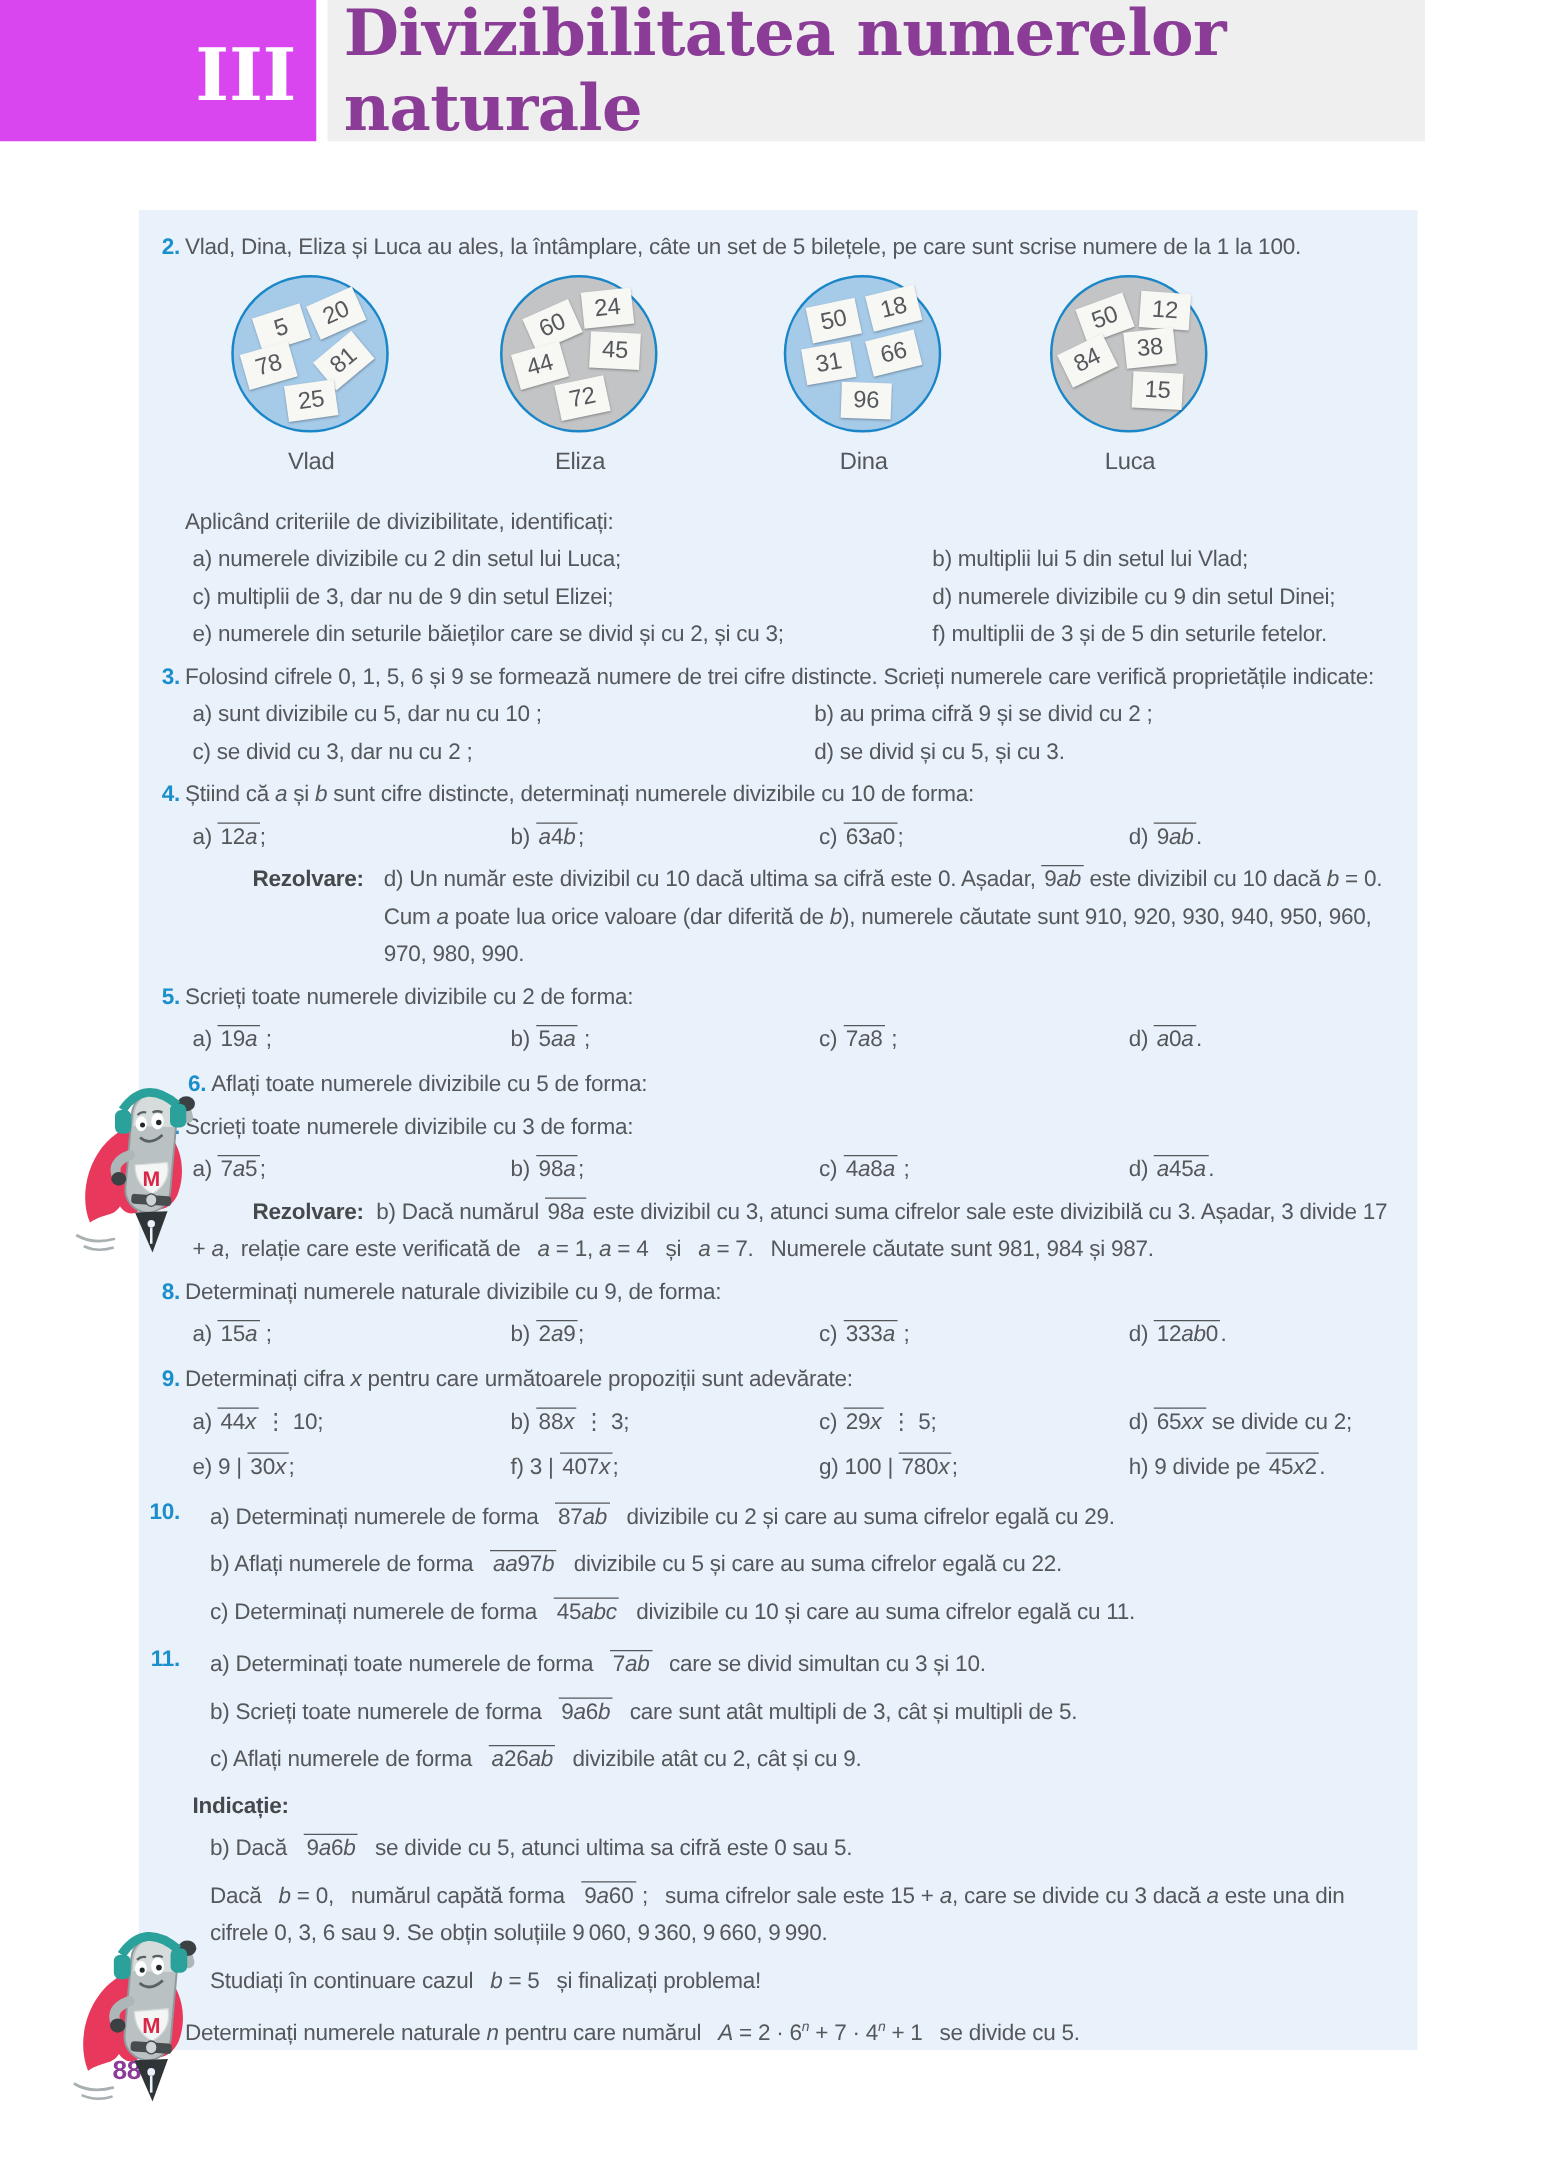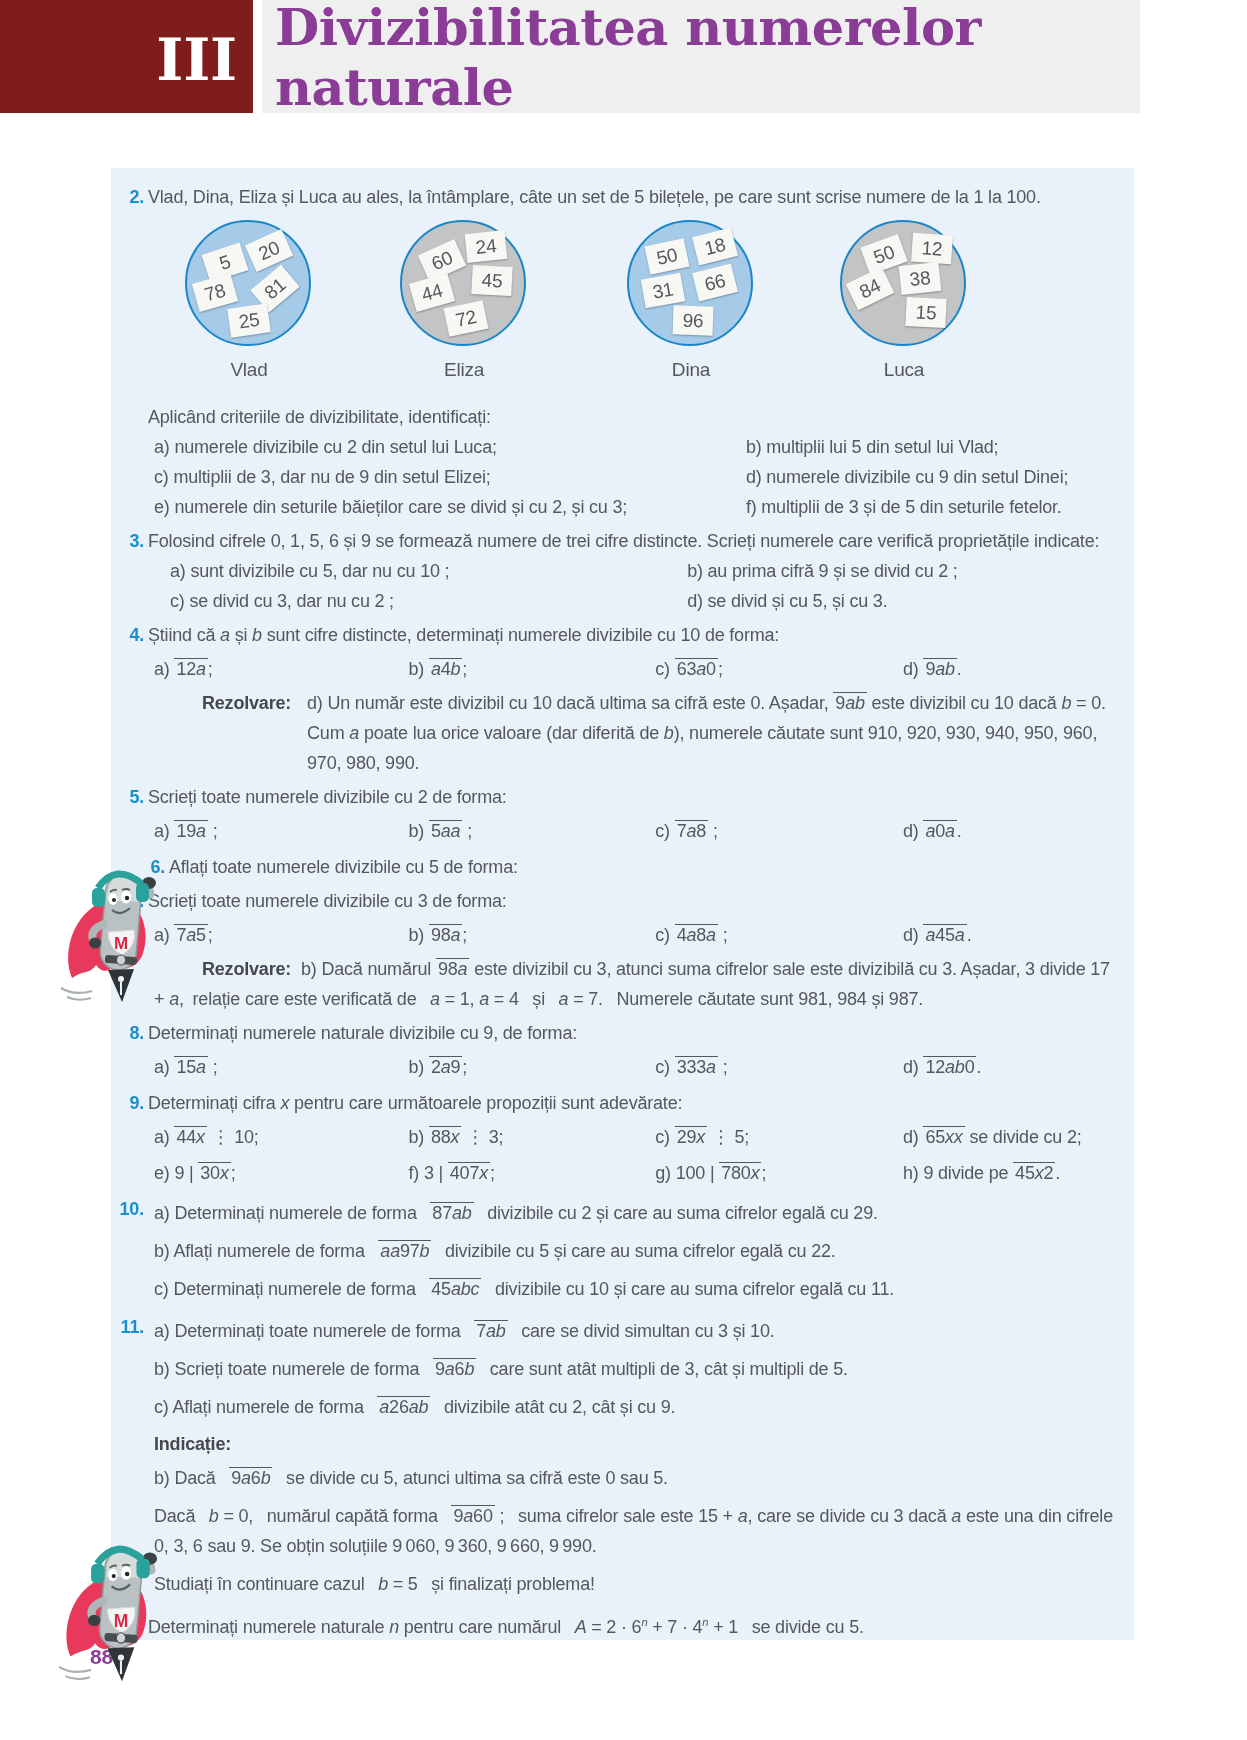--- a/index.html
+++ b/index.html
@@ -20,22 +20,22 @@
            background:#e9f1fa; box-sizing:border-box; padding:14px 0 0 0; }
   .problem { position:relative; padding-left:37px; margin:0 16px 4px 0; line-height:30px; }
   .problem.shift { padding-left:58px; }
   .pnum { position:absolute; left:-9px; top:0; width:42px; text-align:right;
           color:#1b8fcb; font-weight:700; }
   .problem.shift .pnum { left:12px; }
   .stmt { }
   .row { }
   .opt4 { display:grid; grid-template-columns:26.4% 25.6% 25.7% 1fr; margin-left:6px; padding:4px 0 2px; }
   .opt2a { display:grid; grid-template-columns:61.4% 1fr; margin-left:6px; }
-  .opt2b { display:grid; grid-template-columns:51.6% 1fr; margin-left:22px;gap:28px; }
-  .plainrow { margin-left:6px; padding:4px 0; }
+  .opt2b { display:grid; grid-template-columns:51.6% 1fr; margin-left:6px; }
+  .plainrow { margin-left:20px; padding:4px 0; }
   .boldrow { margin-left:6px; font-weight:700; color:#46494c; padding-top:3px; }
   .hang { display:flex; margin-left:6px; padding-top:2px; }
   .hang b, .flow b { color:#46494c;margin-left:48px; }
   .hang b { flex:0 0 auto; margin-right:16px; white-space:nowrap; }
   .flow { margin-left:6px; padding-top:2px; }
   .flow b { margin-right:10px; }
   .ov { display:inline-block; border-top:1.5px solid #55585b; padding:1px 2px 0 2px; line-height:1.05; }
   i { font-style:italic; }
   sup { font-size:0.62em; }
   
@@ -54,21 +54,21 @@
               font-weight:700; font-size:21px; }
   .mascot { position:absolute; z-index:3; }
   #mascot-1 { left:58px; top:850px; width:128px; height:158px; }
   #mascot-2 { left:56px; top:1524px; width:132px; height:164px; }
 </style>
 </head>
 <body>
 
 <div class="page">
 
-  <div class="chapter-box" style="background:#7f1d1d;">
+  <div class="chapter-box" style="background:#d946ef;">
     <span class="chapter-num">III</span>
   </div>
   <div class="header-band">
     <span class="header-title">Divizibilitatea numerelor naturale</span>
   </div>
 
   <div class="panel">
 
     <div class="problem">
       <span class="pnum">2.</span>

